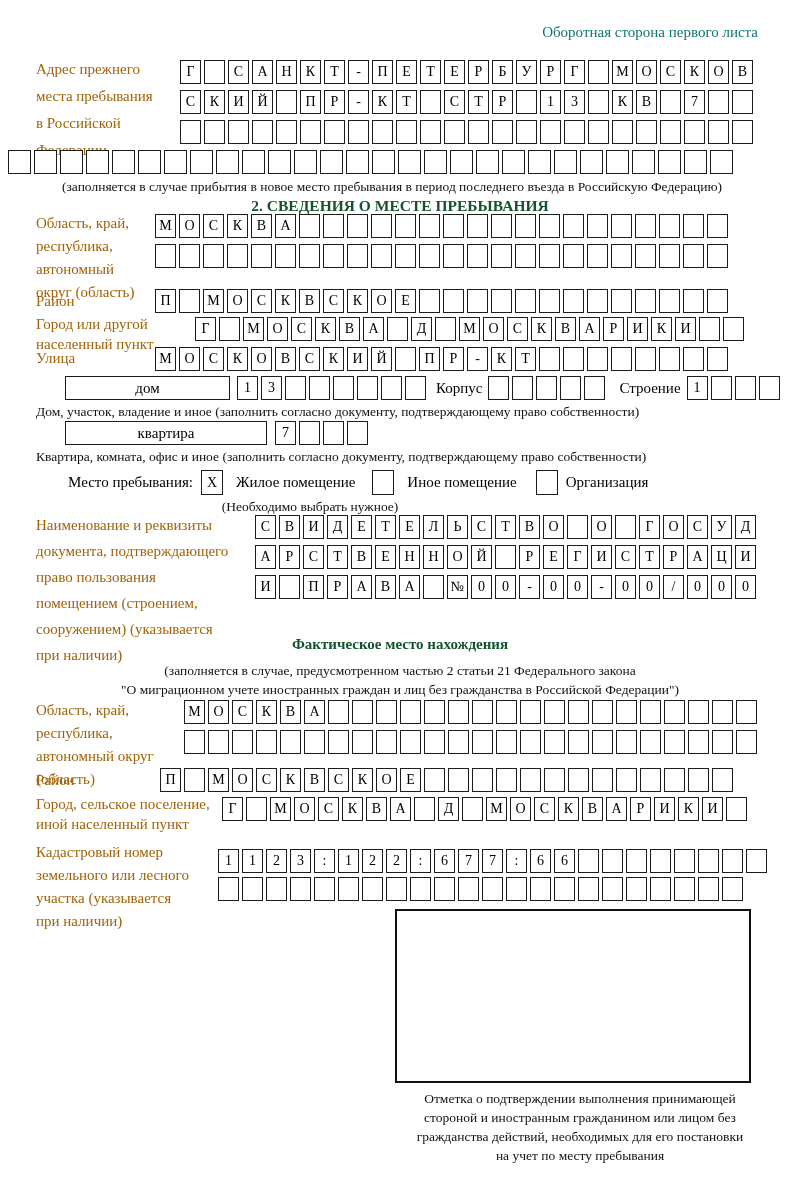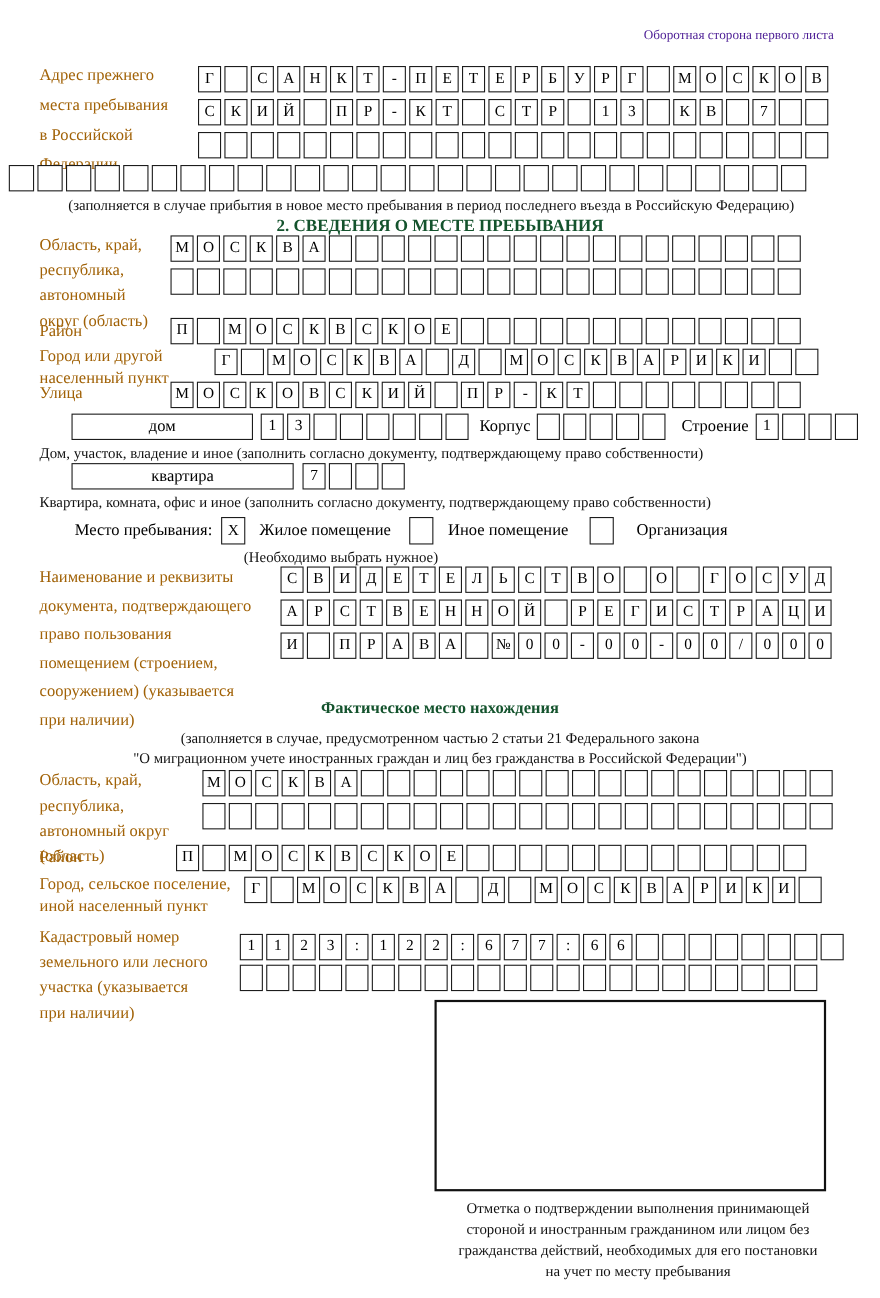--- a/index.html
+++ b/index.html
@@ -10,21 +10,21 @@
     background:#ffffff;
     color:#000;
     font-family:"Liberation Serif","DejaVu Serif",serif;
     overflow:hidden;
   }
   .abs{position:absolute;}
   .lbl{font-size:15px;color:#a16207;}
   .cap{font-size:13.5px;color:#111;}
   .center{text-align:center;}
   .title{font-size:15.5px;font-weight:bold;color:#14532d;}
-  .hnote{position:absolute;top:24px;right:42px;font-size:12px;color:#4c1d95;}
+  .hnote{position:absolute;top:24px;right:42px;font-size:15px;color:#0f766e;}
   .cellrow{display:flex;gap:3px;}
   .cell{
     width:19px;height:22px;
     border:1.5px solid #1c1c1c;
     background:#fff;
     font-size:14px;line-height:22px;
     display:flex;align-items:center;justify-content:center;
     flex:none;
   }
   .cellrow.wide .cell{width:21px;}
@@ -353,21 +353,21 @@
   </div>
   <div class="cap abs" style="left:36px;top:449px;text-align:right;">Квартира, комната, офис и иное (заполнить согласно документу, подтверждающему право собственности)</div>
 
   <div class="inline-row abs" style="left:36px;top:470px;align-items:center;justify-content:space-between;">
     <div class="inlbl">Место пребывания:</div>
     <div class="chk" style="margin-left:8px;">X</div>
     <div class="inlbl" style="margin-left:13px;">Жилое помещение</div>
     <div class="chk" style="margin-left:17px;"></div>
     <div class="inlbl" style="margin-left:13px;">Иное помещение</div>
     <div class="chk" style="margin-left:19px;"></div>
-    <div class="inlbl" style="margin-left:21px;">Организация</div>
+    <div class="inlbl" style="margin-left:8px;">Организация</div>
   </div>
   <div class="cap abs center" style="left:110px;top:499px;width:400px;">(Необходимо выбрать нужное)</div>
 
   <div class="lbl abs" style="left:36px;top:512px;line-height:26px;">
     <div>Наименование и реквизиты</div>
     <div>документа, подтверждающего</div>
     <div>право пользования</div>
     <div>помещением (строением,</div>
     <div>сооружением) (указывается</div>
     <div>при наличии)</div>

